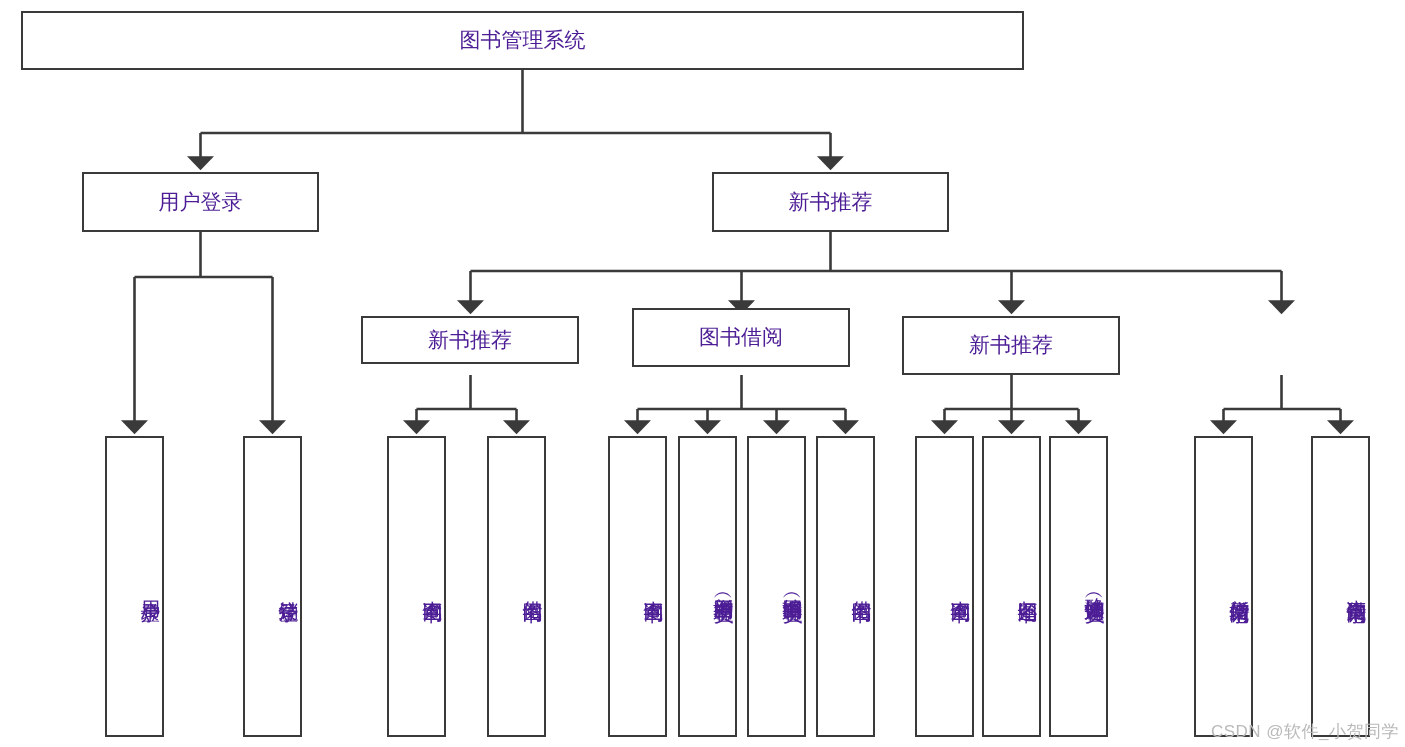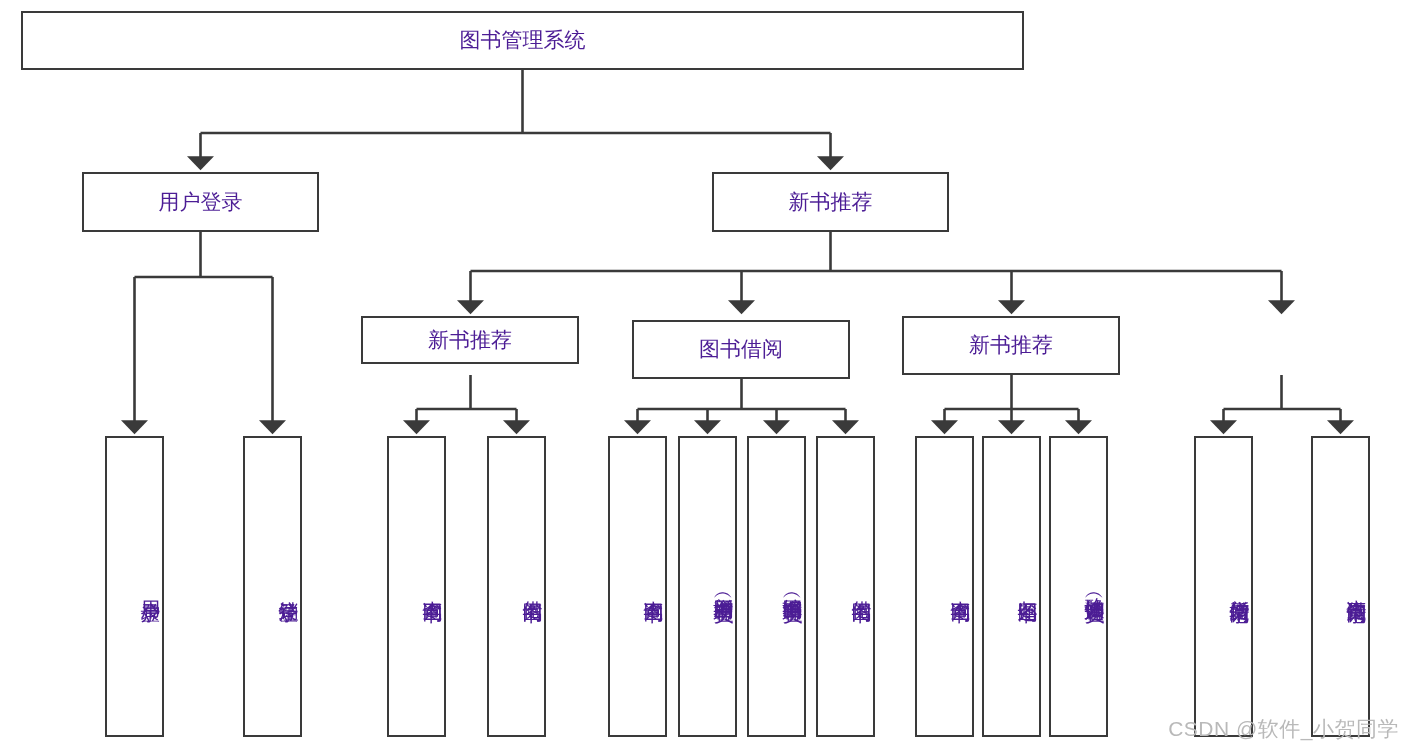--- a/index.html
+++ b/index.html
@@ -50,21 +50,21 @@
     align-items: flex-start;
     justify-content: center;
   }
   .node .label {
     display: block;
   }
   .watermark {
     position: absolute;
     right: 6px;
     bottom: 4px;
-    font-size: 21px;
+    font-size: 17px;
     color: #b9b9b9;
     white-space: nowrap;
     letter-spacing: 0.5px;
   }
 </style>
 </head>
 <body>
 
 <div id="canvas">
 
@@ -126,21 +126,21 @@
   <div class="node horiz" style="left:82px;top:172px;width:237px;height:60px;">
     <span class="label">用户登录</span>
   </div>
   <div class="node horiz" style="left:712px;top:172px;width:237px;height:60px;">
     <span class="label">新书推荐</span>
   </div>
 
   <div class="node horiz" style="left:361px;top:316px;width:218px;height:48px;">
     <span class="label">新书推荐</span>
   </div>
-  <div class="node horiz" style="left:632px;top:320px;width:218px;height:59px;text-align:center;">
+  <div class="node horiz" style="left:632px;top:308px;width:218px;height:59px;text-align:center;">
     <span class="label">图书借阅</span>
   </div>
   <div class="node horiz" style="left:902px;top:316px;width:218px;height:59px;">
     <span class="label">新书推荐</span>
   </div>
 
   <div class="node vert" style="left:105px;top:436px;width:59px;height:301px;">
     <span class="label">用户登录</span>
   </div>
   <div class="node vert" style="left:243px;top:436px;width:59px;height:301px;">

